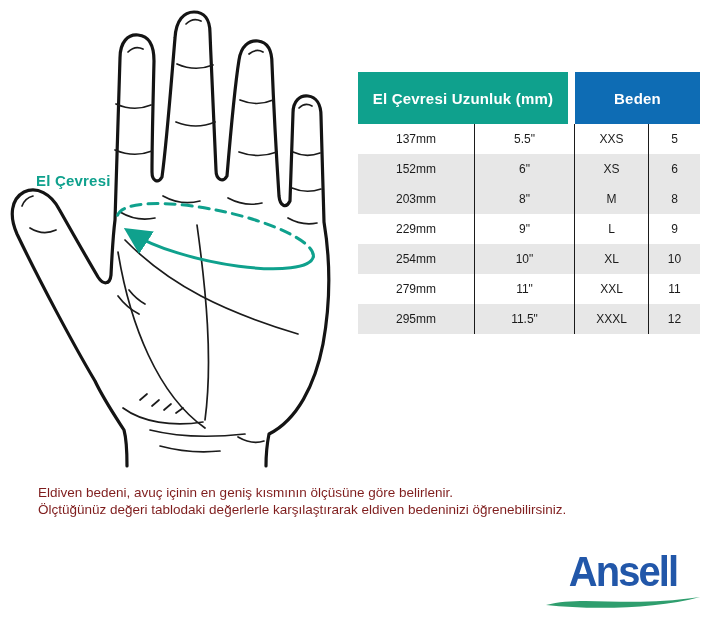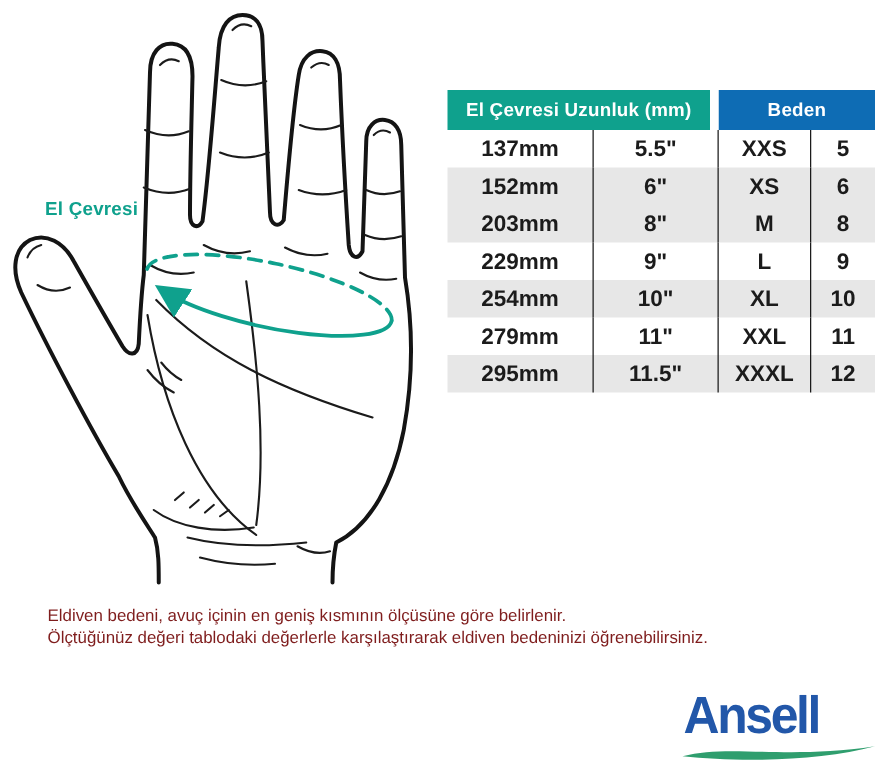--- a/index.html
+++ b/index.html
@@ -3,46 +3,46 @@
 <meta charset="utf-8">
 <style>
   html,body{margin:0;padding:0;background:#ffffff;}
   #page{
     position:relative;width:706px;height:619px;background:#ffffff;overflow:hidden;
     font-family:"Liberation Sans", sans-serif;color:#1b1b1b;
   }
   
   #hand-svg{position:absolute;left:0;top:0;width:345px;height:470px;}
   .measure-label{
-    position:absolute;left:36px;top:159px;
+    position:absolute;left:36px;top:172px;
     font-size:15px;font-weight:bold;color:#0fa18d;letter-spacing:.2px;
   }
   
   .size-table{position:absolute;left:358px;top:72px;width:342px;}
-  .size-table .thead{display:flex;height:32px;}
+  .size-table .thead{display:flex;height:52px;}
   .th{
     display:flex;align-items:center;justify-content:center;
     color:#ffffff;font-weight:bold;font-size:15px;letter-spacing:.2px;
   }
   .th-left{width:210px;background:#0fa18d;margin-right:7px;}
   .th-right{width:125px;background:#0e6cb4;}
   .trow{display:flex;height:30px;}
   .trow.alt{background:#e7e7e7;text-align:center;}
   .td{
     display:flex;align-items:center;justify-content:center;
-    font-size:18px;font-weight:bold;color:#1b1b1b;
+    font-size:12px;font-weight:normal;color:#1b1b1b;
   }
   .td-mm{width:116px;border-right:1.5px solid #1b1b1b;}
   .td-inch{width:99px;border-right:1.5px solid #1b1b1b;}
   .td-size{width:73px;border-right:1.5px solid #1b1b1b;}
   .td-num{width:51px;}
   
   .caption{position:absolute;left:38px;top:484px;font-size:13.5px;line-height:17px;color:#7f1d1d;}
   
-  .logo{position:absolute;left:544px;top:552px;width:158px;text-align:left;text-decoration:underline;}
+  .logo{position:absolute;left:544px;top:552px;width:158px;text-align:center;text-decoration:underline;}
   .logo-word{
     font-size:42px;font-weight:bold;color:#2257a9;letter-spacing:-2px;
     line-height:40px;display:inline-block;transform:scaleX(.95);
   }
   .logo-swoosh{display:block;margin-top:1px;}
 </style>
 </head>
 <body>
 
 <div id="page">

